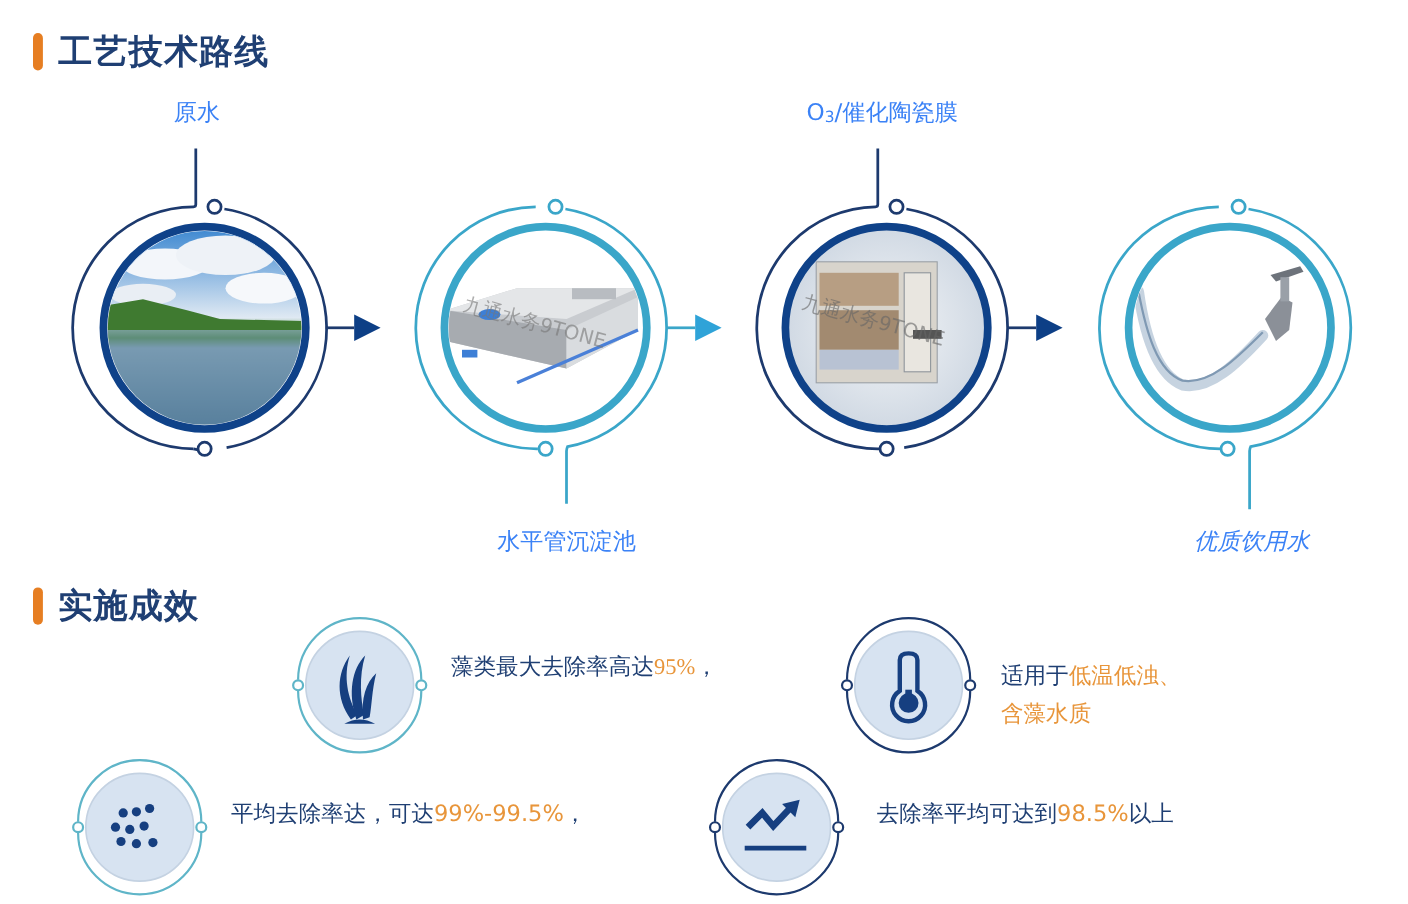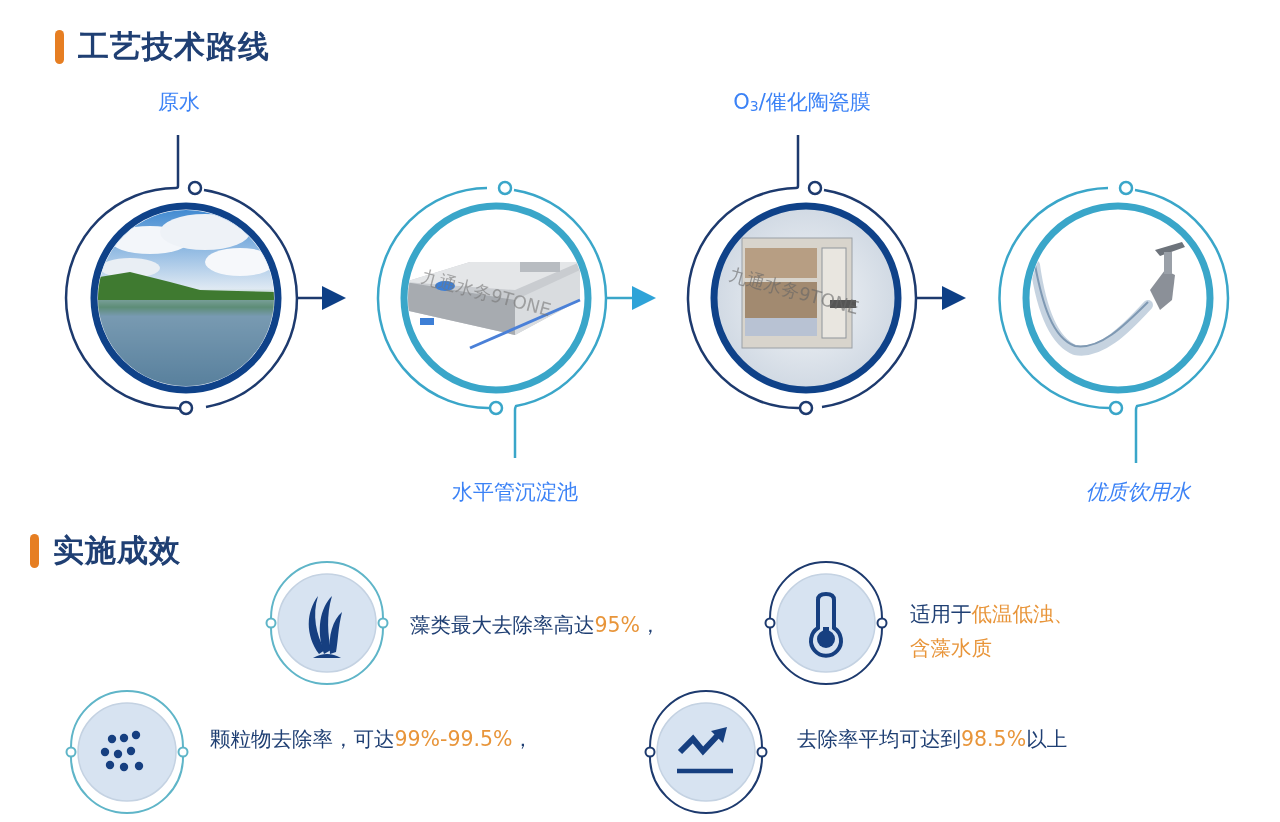--- a/index.html
+++ b/index.html
@@ -11,21 +11,21 @@
   .label { position:absolute; font-size:21px; color:#3b82f6; white-space:nowrap; transform:translateX(-50%); }
   .label sub { font-size:14px; vertical-align:baseline; position:relative; top:2px; }
   svg.diagram { position:absolute; left:0; top:0; }
   .effect-text { position:absolute; font-size:20.5px; line-height:34px; color:#1f3f73; white-space:nowrap; }
   .hl { color:#e8953a; }
   .wm { font-family:"DejaVu Sans",sans-serif; }
 </style>
 </head>
 <body>
 
-<div class="section-title" style="left:30px; top:26px;margin-left:25px;">
+<div class="section-title" style="left:30px; top:26px;">
   <span class="bar"></span>
   <span class="txt">工艺技术路线</span>
 </div>
 
 <svg class="diagram" width="1280" height="822" viewBox="0 0 1280 822">
   <defs>
     <linearGradient id="sky" x1="0" y1="0" x2="0" y2="1">
       <stop offset="0" stop-color="#3a86d0"></stop>
       <stop offset="0.45" stop-color="#dfe9f3"></stop>
       <stop offset="0.55" stop-color="#4d8a3c"></stop>
@@ -188,28 +188,28 @@
 <div class="label" style="left:179px; top:88px;">原水</div>
 <div class="label" style="left:515px; top:478px;">水平管沉淀池</div>
 <div class="label" style="left:802px; top:88px;"><span>O</span><sub>3</sub><span>/催化陶瓷膜</span></div>
 <div class="label" style="left:1138px; top:478px;font-style:italic;">优质饮用水</div>
 
 <div class="section-title" style="left:30px; top:530px;">
   <span class="bar"></span>
   <span class="txt">实施成效</span>
 </div>
 
-<div class="effect-text" style="left:410px; top:608px;">
+<div class="effect-text" style="left:410px; top:590px;font-family:Liberation Serif, serif;">
   <div><span>藻类最大去除率高达</span><span class="hl">95%</span><span>，</span></div>
 </div>
 
 <div class="effect-text" style="left:910px; top:597px;">
   <div><span>适用于</span><span class="hl">低温低浊、</span></div>
   <div><span class="hl">含藻水质</span></div>
 </div>
 
 <div class="effect-text" style="left:210px; top:722px;">
-  <div><span>颗粒物去除率，可达</span><span class="hl">99%-99.5%</span><span>，</span></div>
+  <div><span>平均去除率达，可达</span><span class="hl">99%-99.5%</span><span>，</span></div>
 </div>
 
 <div class="effect-text" style="left:797px; top:722px;">
   <div><span>去除率平均可达到</span><span class="hl">98.5%</span><span>以上</span></div>
 </div>
 
 </body></html>

